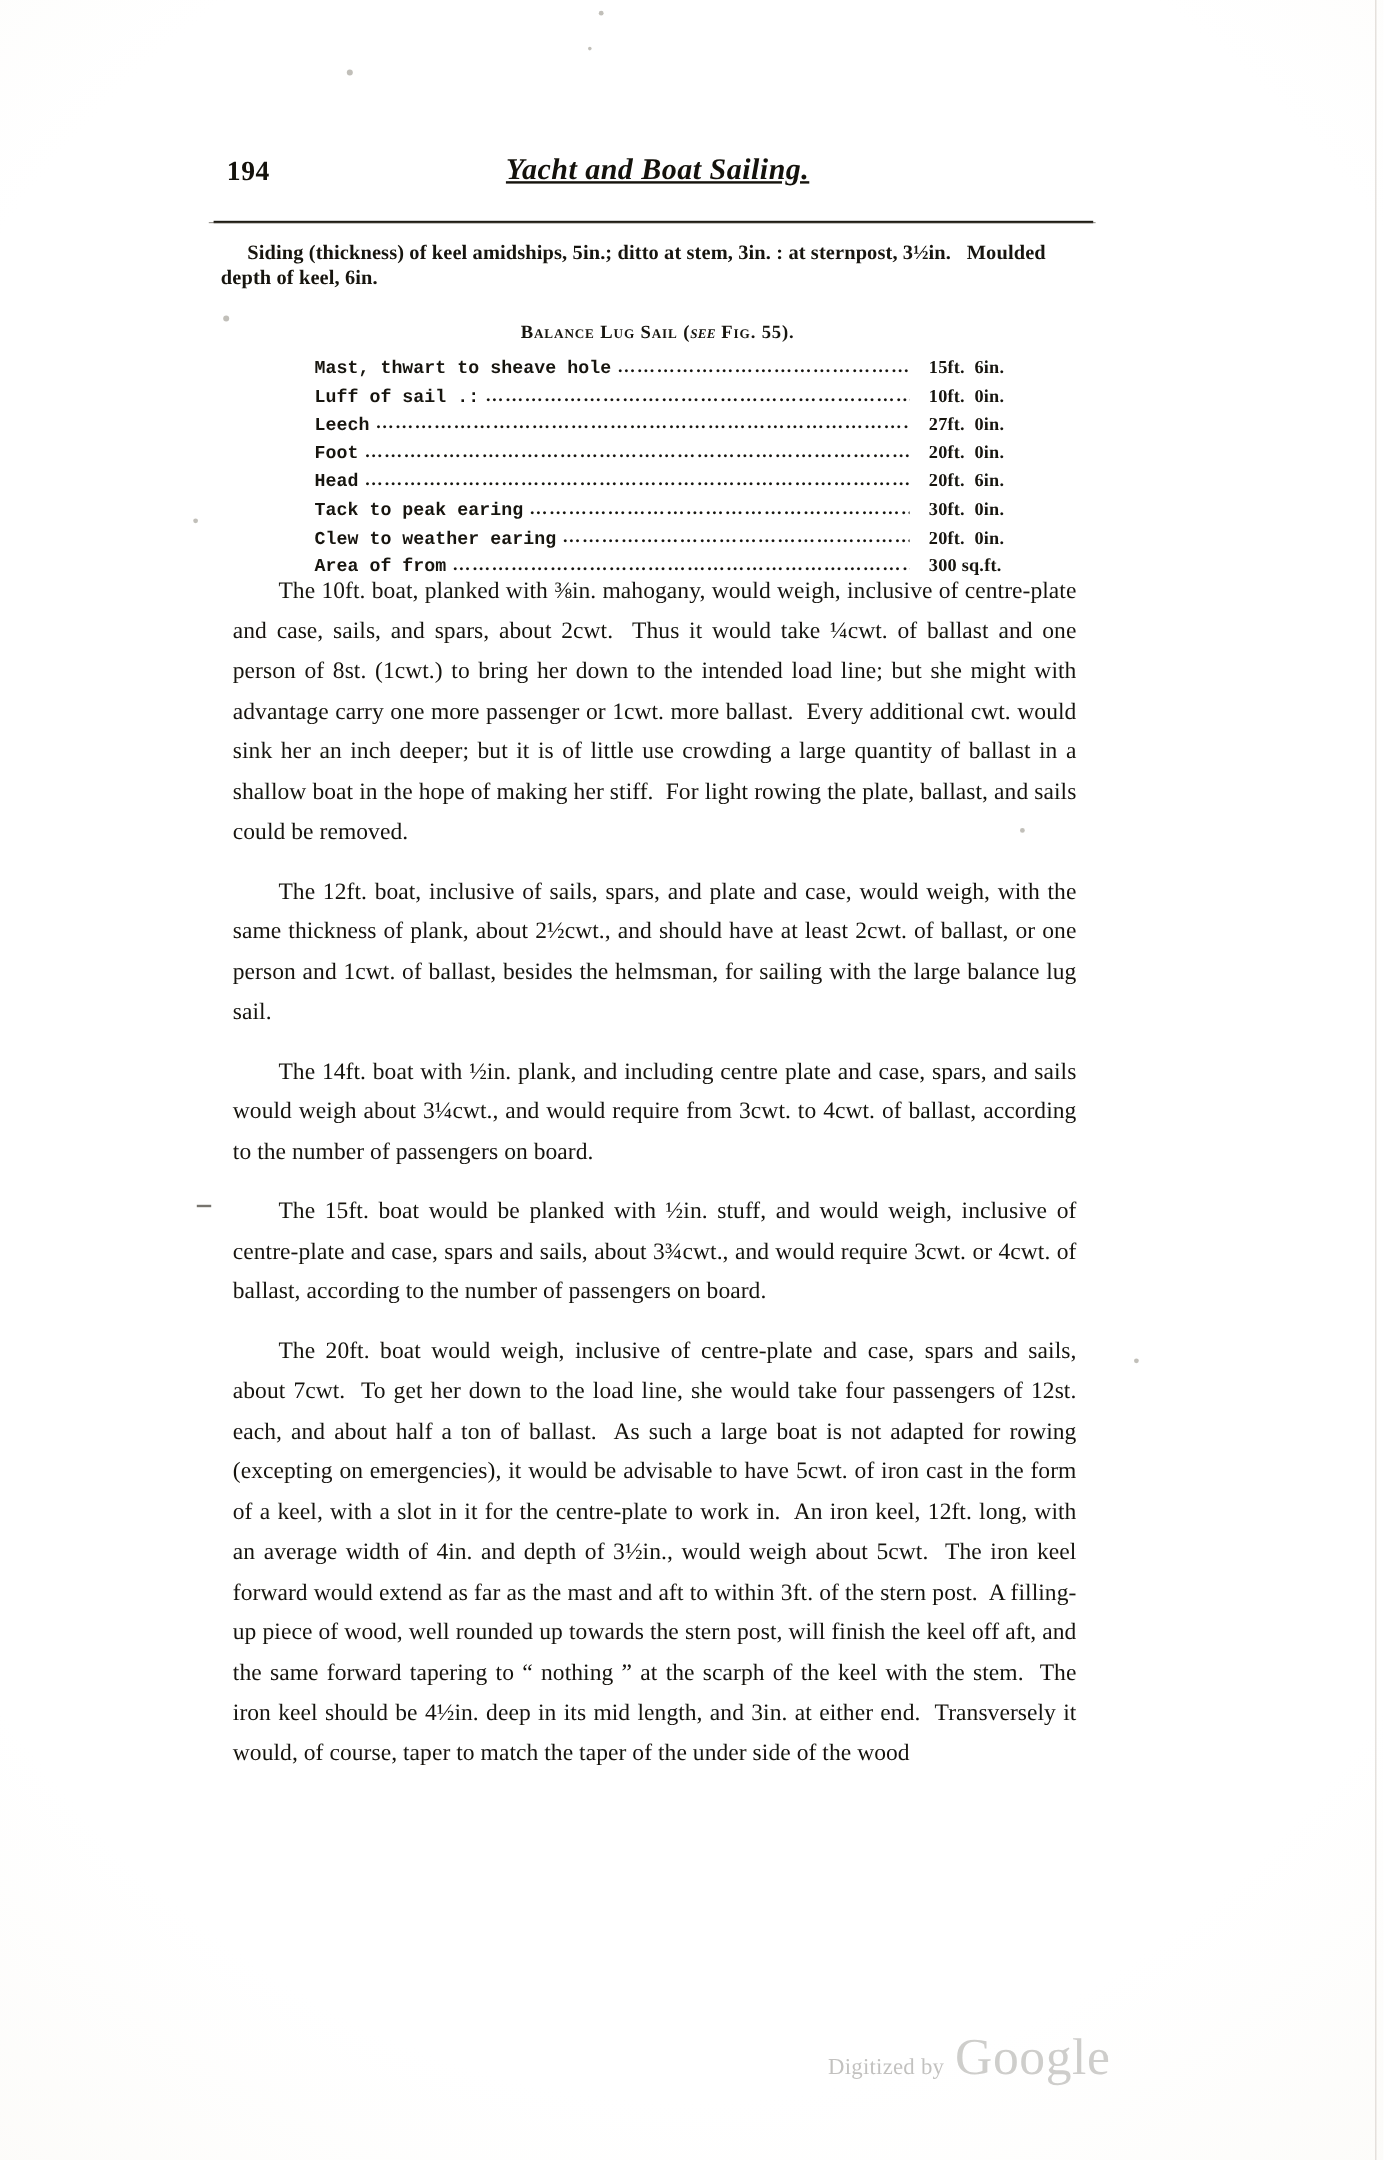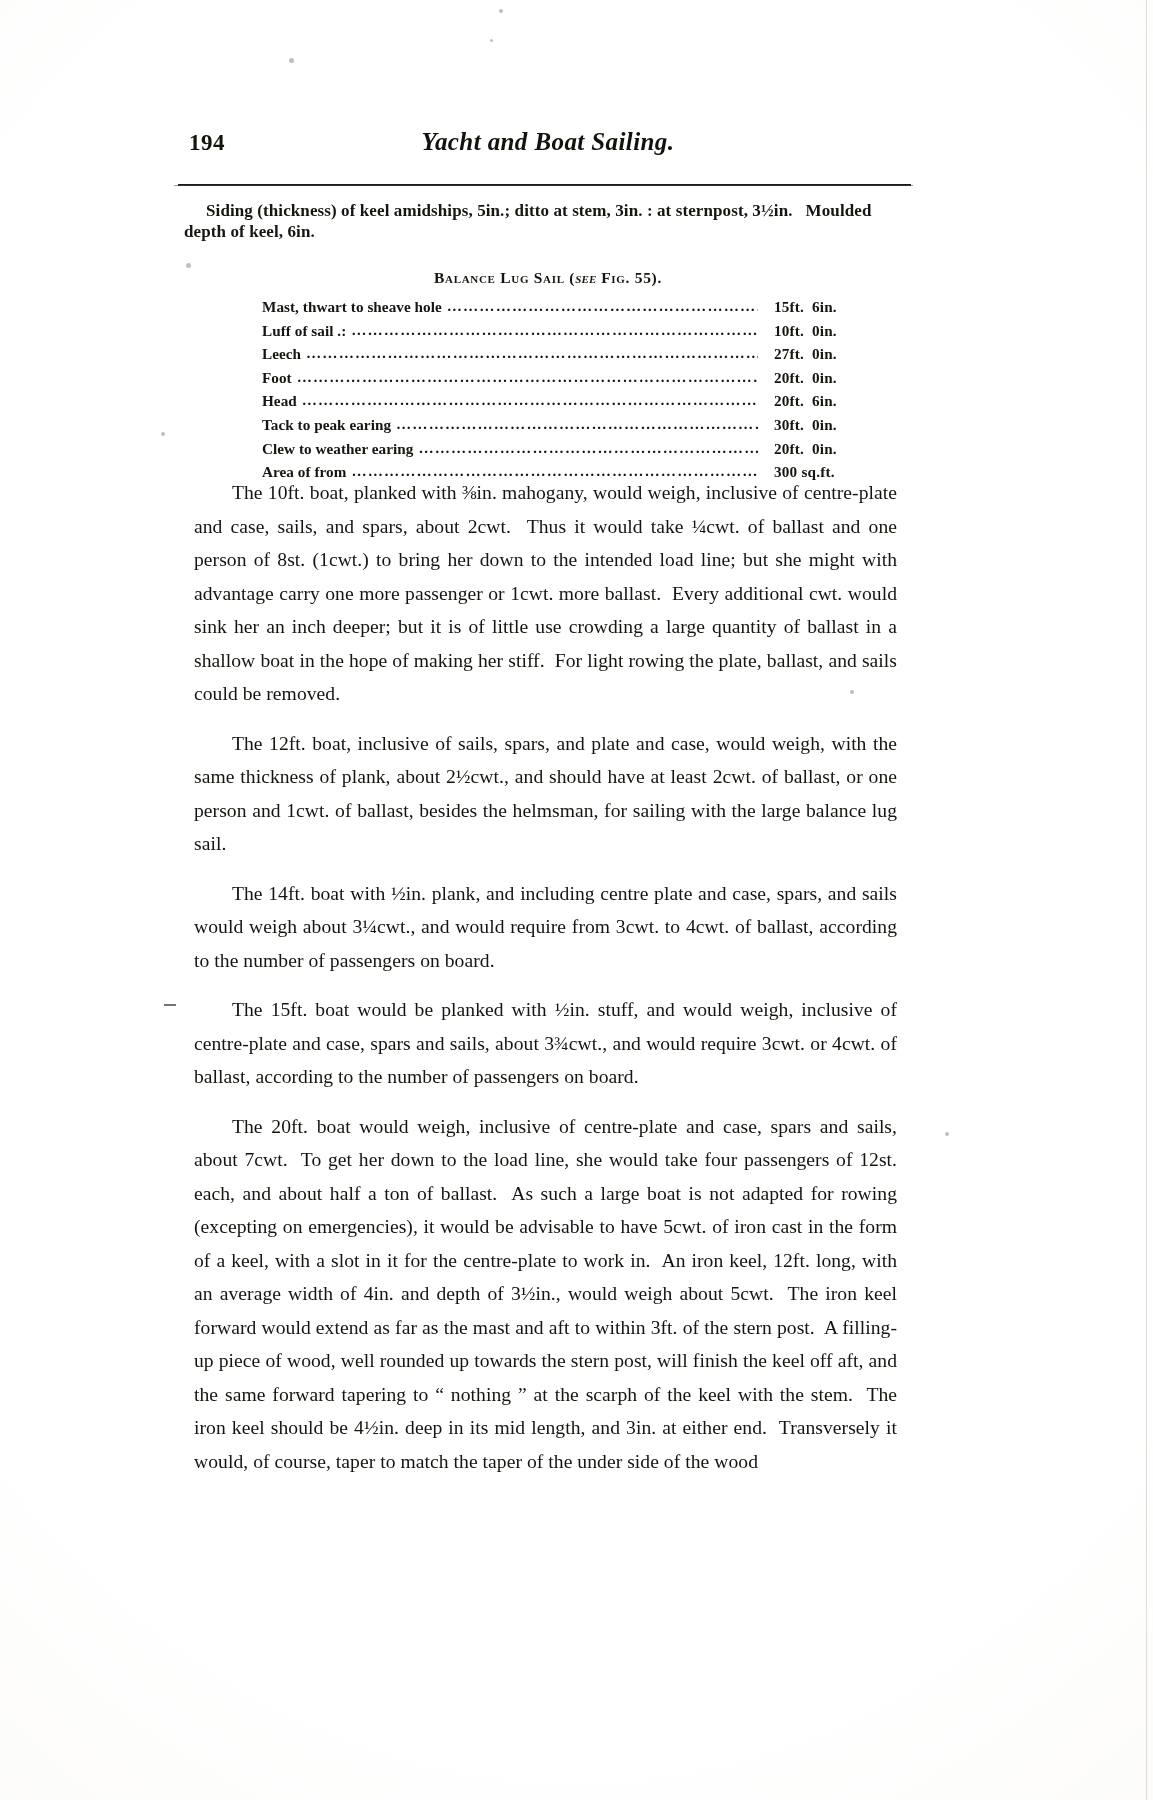--- a/index.html
+++ b/index.html
@@ -65,20 +65,21 @@
     position: absolute;
     left: 0;
     top: 0;
     width: 740px;
     text-align: center;
     font-style: italic;
     font-weight: bold;
     font-size: 25px;
     letter-spacing: .4px;
     color: #14120c;
+    text-decoration: underline;
   }
   .head-rule {
     position: absolute;
     left: 178px;
     top: 184px;
     width: 733px;
     height: 2px;
     background: #1d1b14;
   }
   .head-rule::after {
@@ -130,21 +131,21 @@
   }
   .spec-row {
     display: flex;
     align-items: baseline;
     height: 23.6px;
     font-weight: bold;
     font-size: 15.2px;
     color: #17150f;
     white-space: nowrap;
   }
-  .spec-label { flex: 0 0 auto; padding-right: 5px; letter-spacing: .05px; }
+  .spec-label { flex: 0 0 auto; padding-right: 5px; letter-spacing: .05px; font-family: Liberation Mono, monospace; }
   .spec-leader {
     flex: 1 1 auto;
     overflow: hidden;
     margin: 0 4px 0 0;
     position: relative;
     top: -1px;
     font-weight: bold;
     font-size: 15.2px;
     letter-spacing: 1.1px;
     color: #17150f;
@@ -288,15 +289,19 @@
 
     <div class="speck" style="left:499px; top:9px; width:4px; height:4px;"></div>
     <div class="speck" style="left:289px; top:58px; width:5px; height:5px;"></div>
     <div class="speck" style="left:490px; top:39px; width:3px; height:3px;"></div>
     <div class="speck" style="left:186px; top:263px; width:5px; height:5px;"></div>
     <div class="speck" style="left:161px; top:432px; width:4px; height:4px;"></div>
     <div class="speck" style="left:850px; top:690px; width:4px; height:4px;"></div>
     <div class="speck" style="left:945px; top:1132px; width:4px; height:4px;"></div>
     <div class="margin-dash" style="left:164px; top:1004px; width:12px; height:2px;"></div>
 
+    <div class="watermark">
+      <span class="wm-digitized">Digitized by</span>
+      <span class="wm-google">Google</span>
+    </div>
 
   </div>
 </div>
 
 </body></html>

